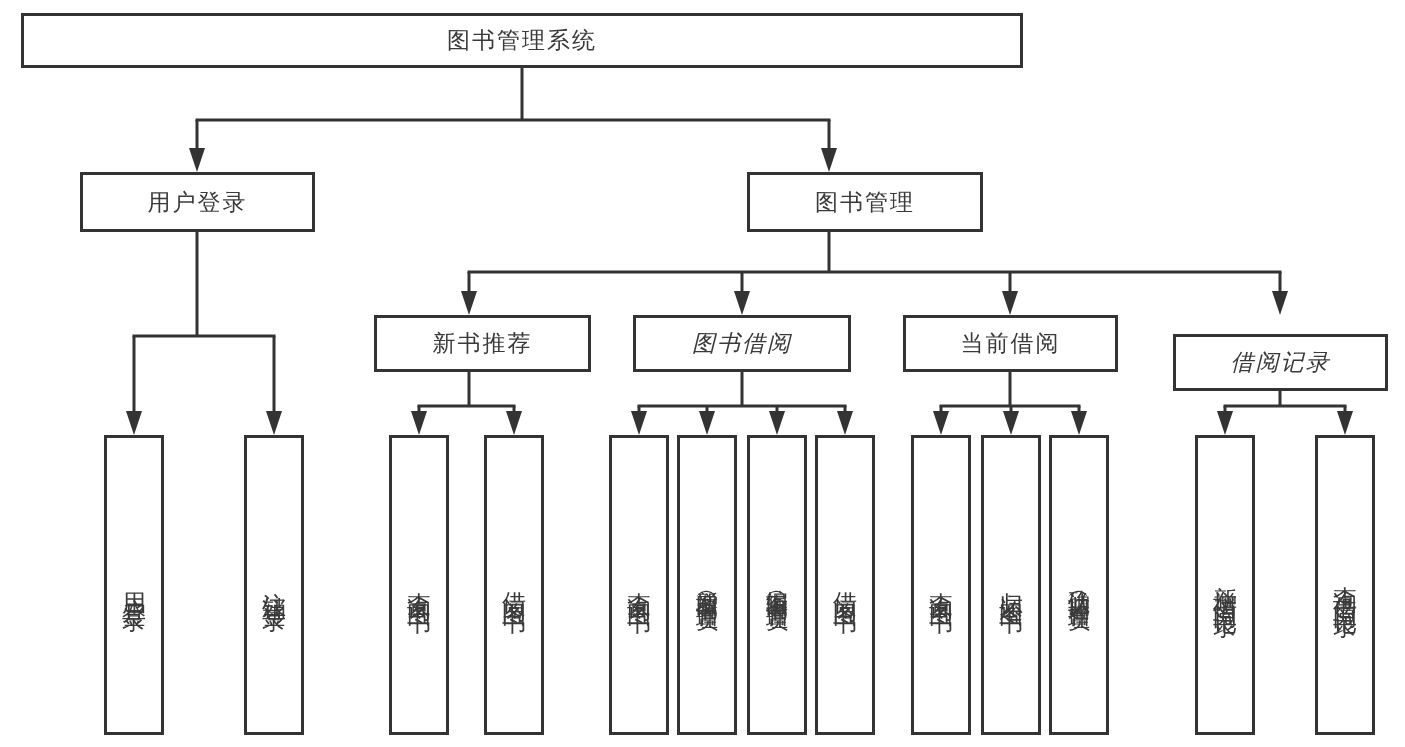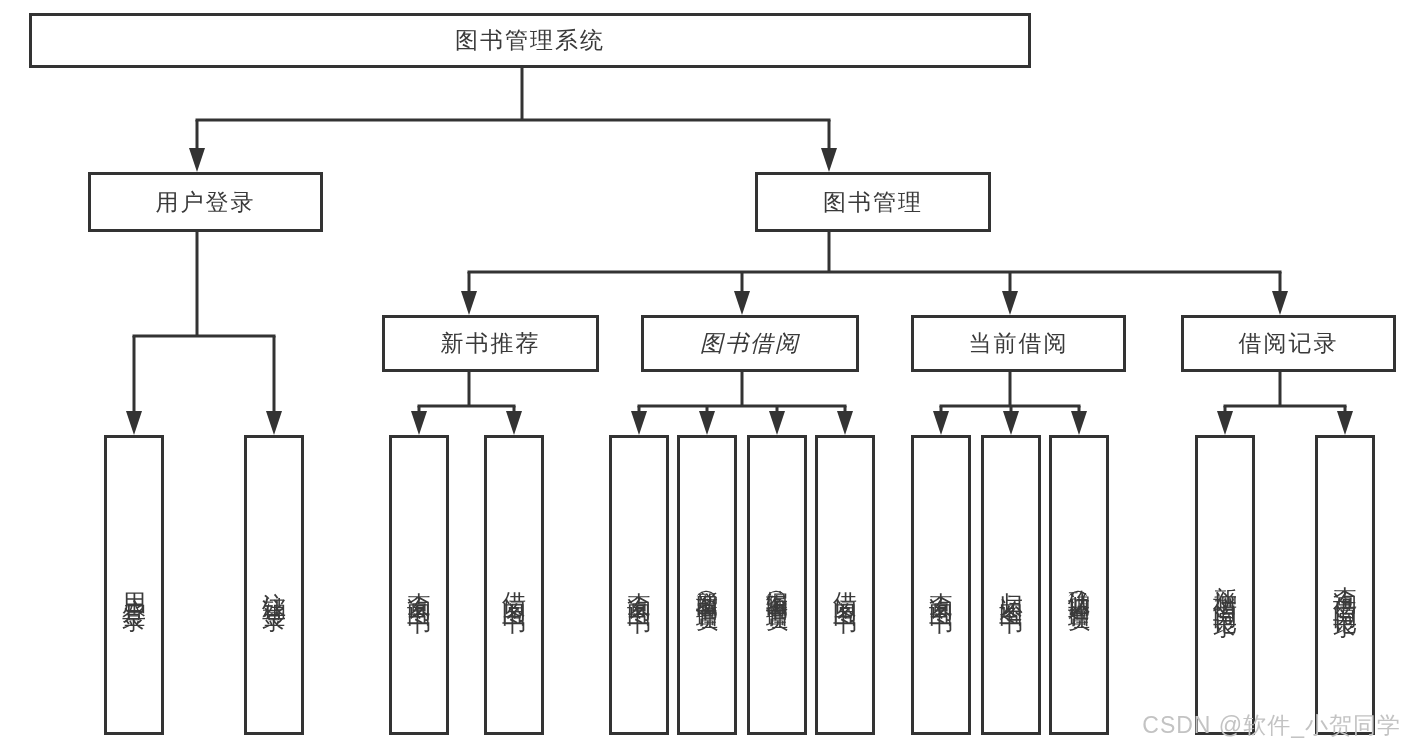--- a/index.html
+++ b/index.html
@@ -26,21 +26,20 @@
     background: #ffffff;
     display: flex;
     align-items: center;
     justify-content: center;
     z-index: 2;
   }
   .hbox {
     font-size: 23px;
     letter-spacing: 2px;
     white-space: nowrap;
-    margin-left: 8px;
   }
   .vbox {
     width: 60px;
     height: 300px;
     top: 435px;
     writing-mode: vertical-rl;
     text-orientation: mixed;
     font-size: 24px;
     letter-spacing: 6px;
     line-height: 1;
@@ -128,34 +127,33 @@
   </svg>
 
   <div class="node hbox" style="left:21px; top:13px; width:1002px; height:55px;">图书管理系统</div>
 
   <div class="node hbox" style="left:80px; top:172px; width:235px; height:60px;">用户登录</div>
   <div class="node hbox" style="left:747px; top:172px; width:236px; height:60px;">图书管理</div>
 
   <div class="node hbox" style="left:374px; top:315px; width:217px; height:57px;">新书推荐</div>
   <div class="node hbox" style="left:633px; top:315px; width:218px; height:57px;font-style:italic;">图书借阅</div>
   <div class="node hbox" style="left:903px; top:315px; width:215px; height:57px;">当前借阅</div>
-  <div class="node hbox" style="left:1173px; top:315px; width:215px; height:57px;">借阅记录</div>
+  <div class="node hbox" style="left:1173px; top:334px; width:215px; height:57px;font-style:italic;">借阅记录</div>
 
   <div class="node vbox" style="left:104px;">用户登录</div>
   <div class="node vbox" style="left:244px;">注销登录</div>
 
   <div class="node vbox" style="left:389px;">查询图书</div>
   <div class="node vbox" style="left:484px;">借阅图书</div>
 
   <div class="node vbox" style="left:609px;">查询图书</div>
   <div class="node vbox long" style="left:677px;">新增图书（管理员）</div>
   <div class="node vbox long" style="left:747px;">编辑图书（管理员）</div>
   <div class="node vbox" style="left:815px;">借阅图书</div>
 
   <div class="node vbox" style="left:911px;">查询图书</div>
   <div class="node vbox" style="left:981px;">归还图书</div>
   <div class="node vbox long" style="left:1049px;">确认归还（管理员）</div>
 
   <div class="node vbox" style="left:1195px;">新增借阅记录</div>
   <div class="node vbox" style="left:1315px;">查询借阅记录</div>
 
-  <div id="watermark">CSDN @软件_小贺同学</div>
 </div>
 
 </body></html>

